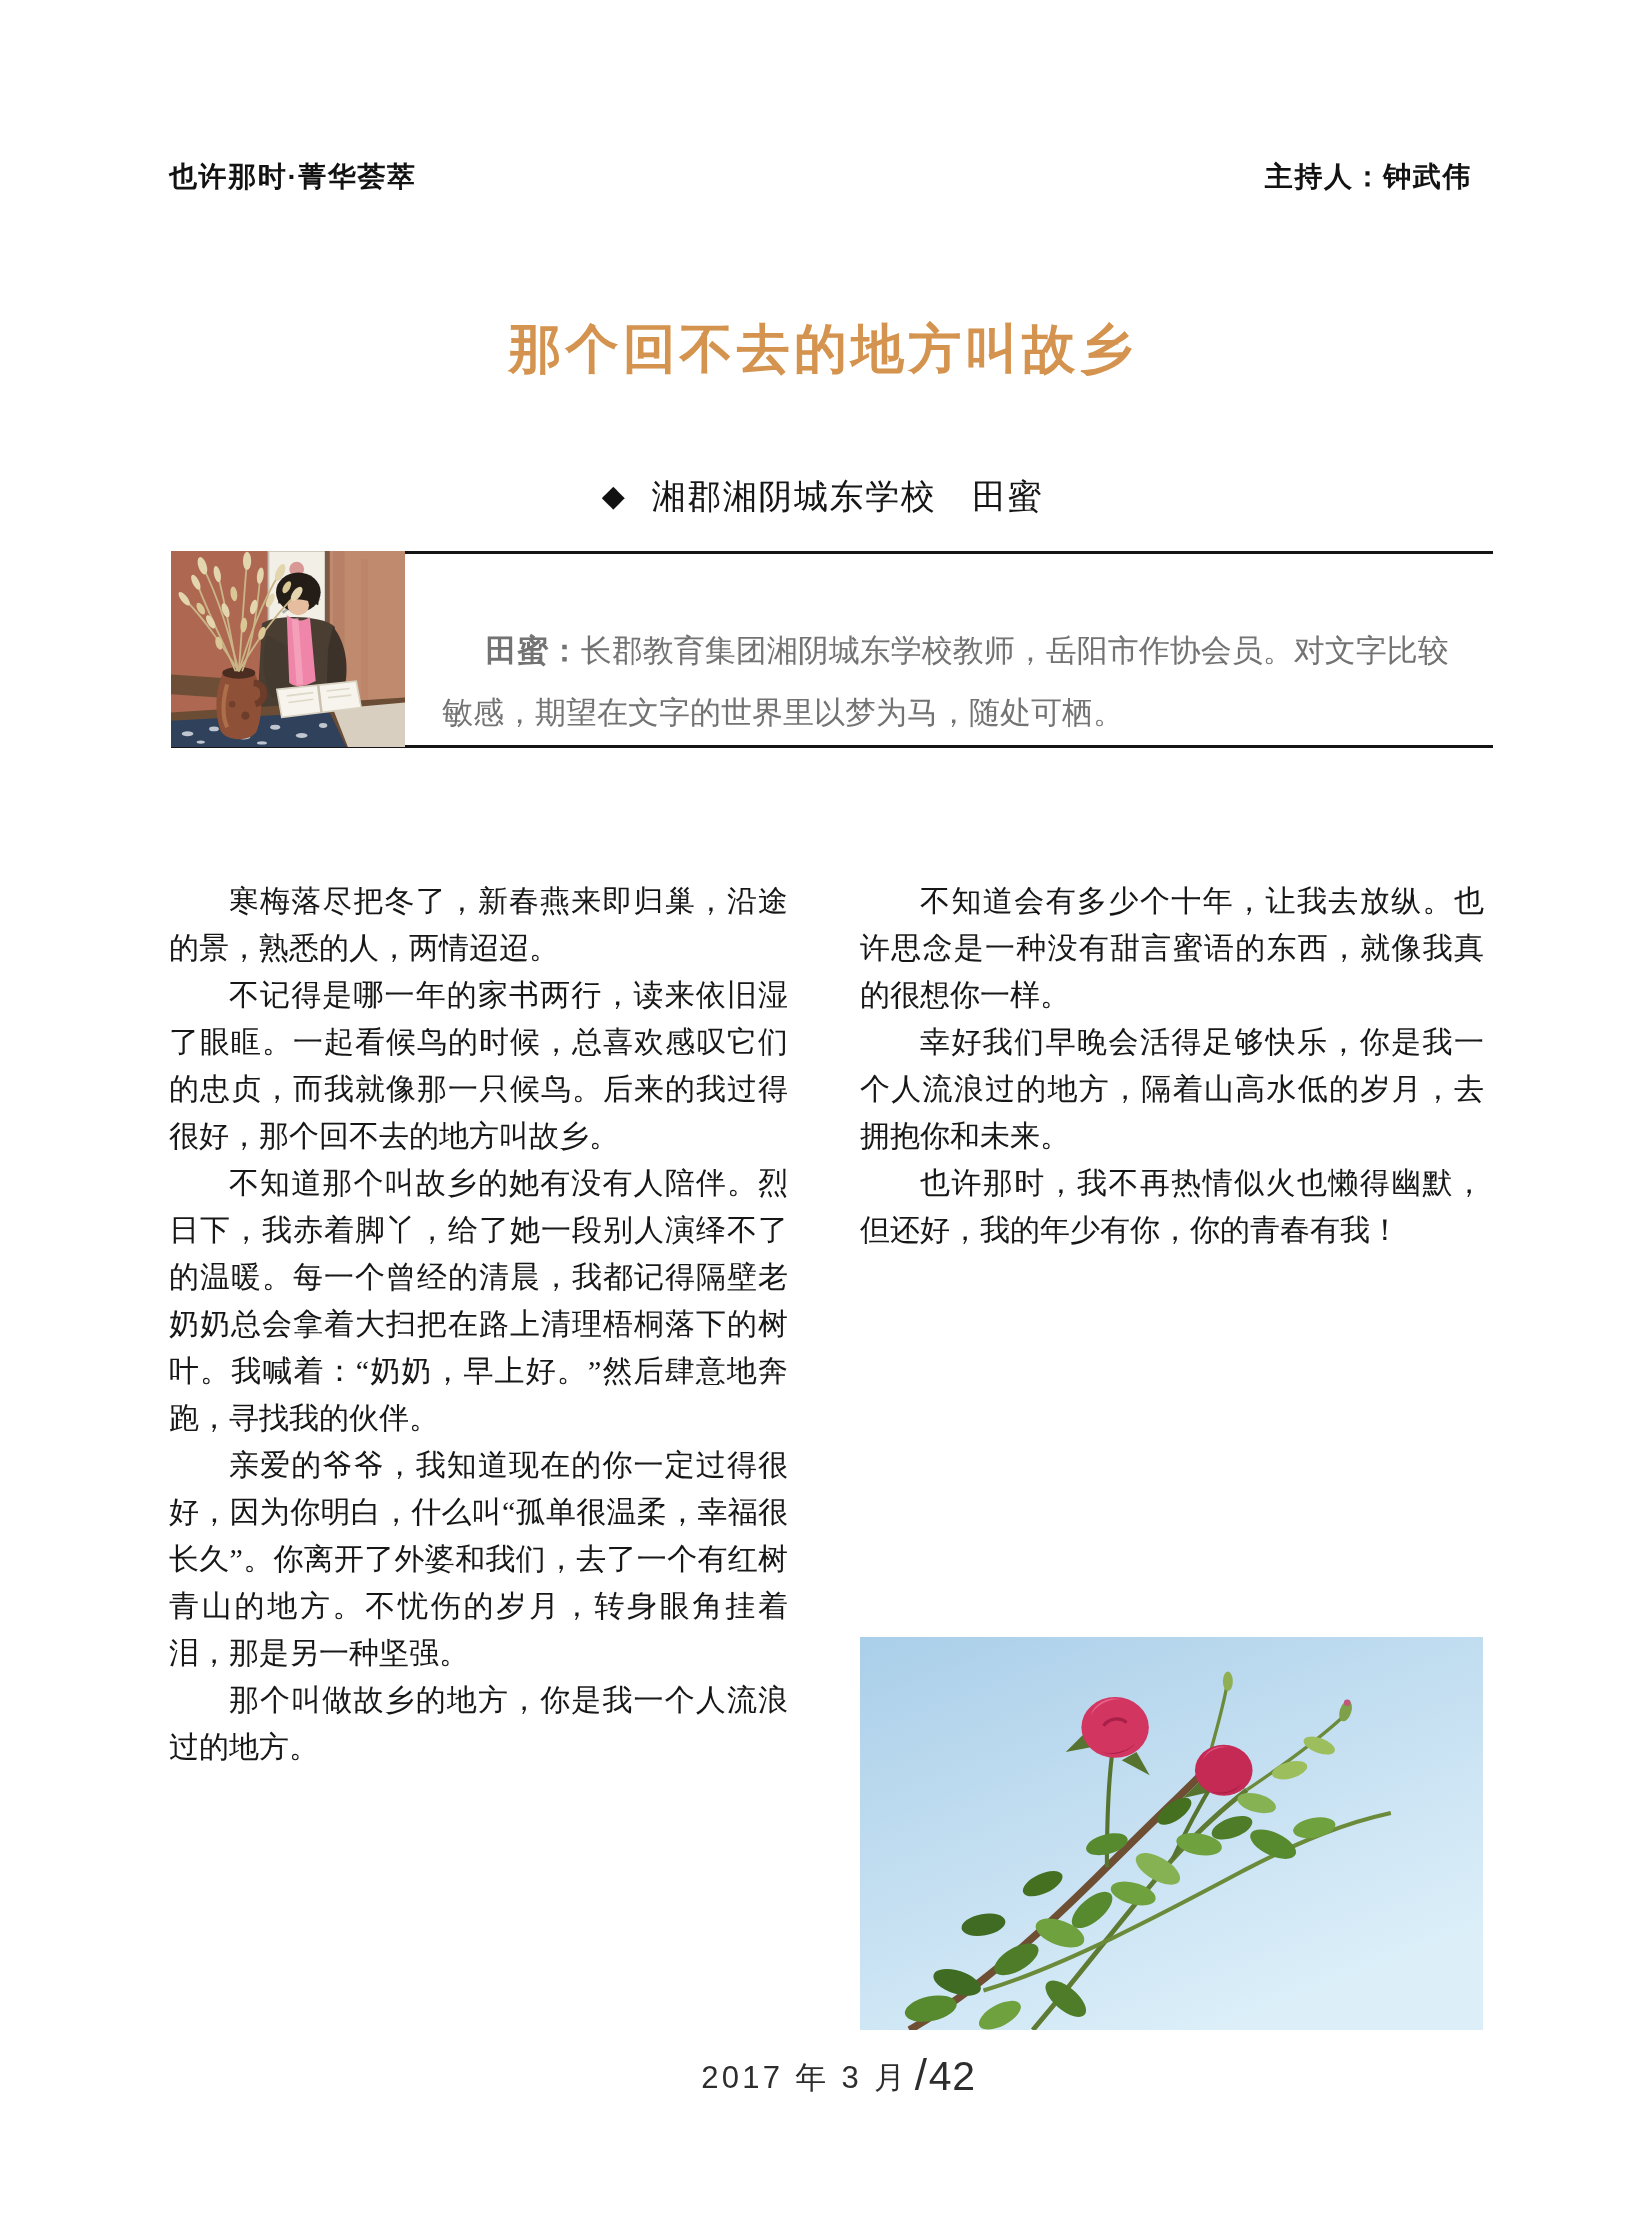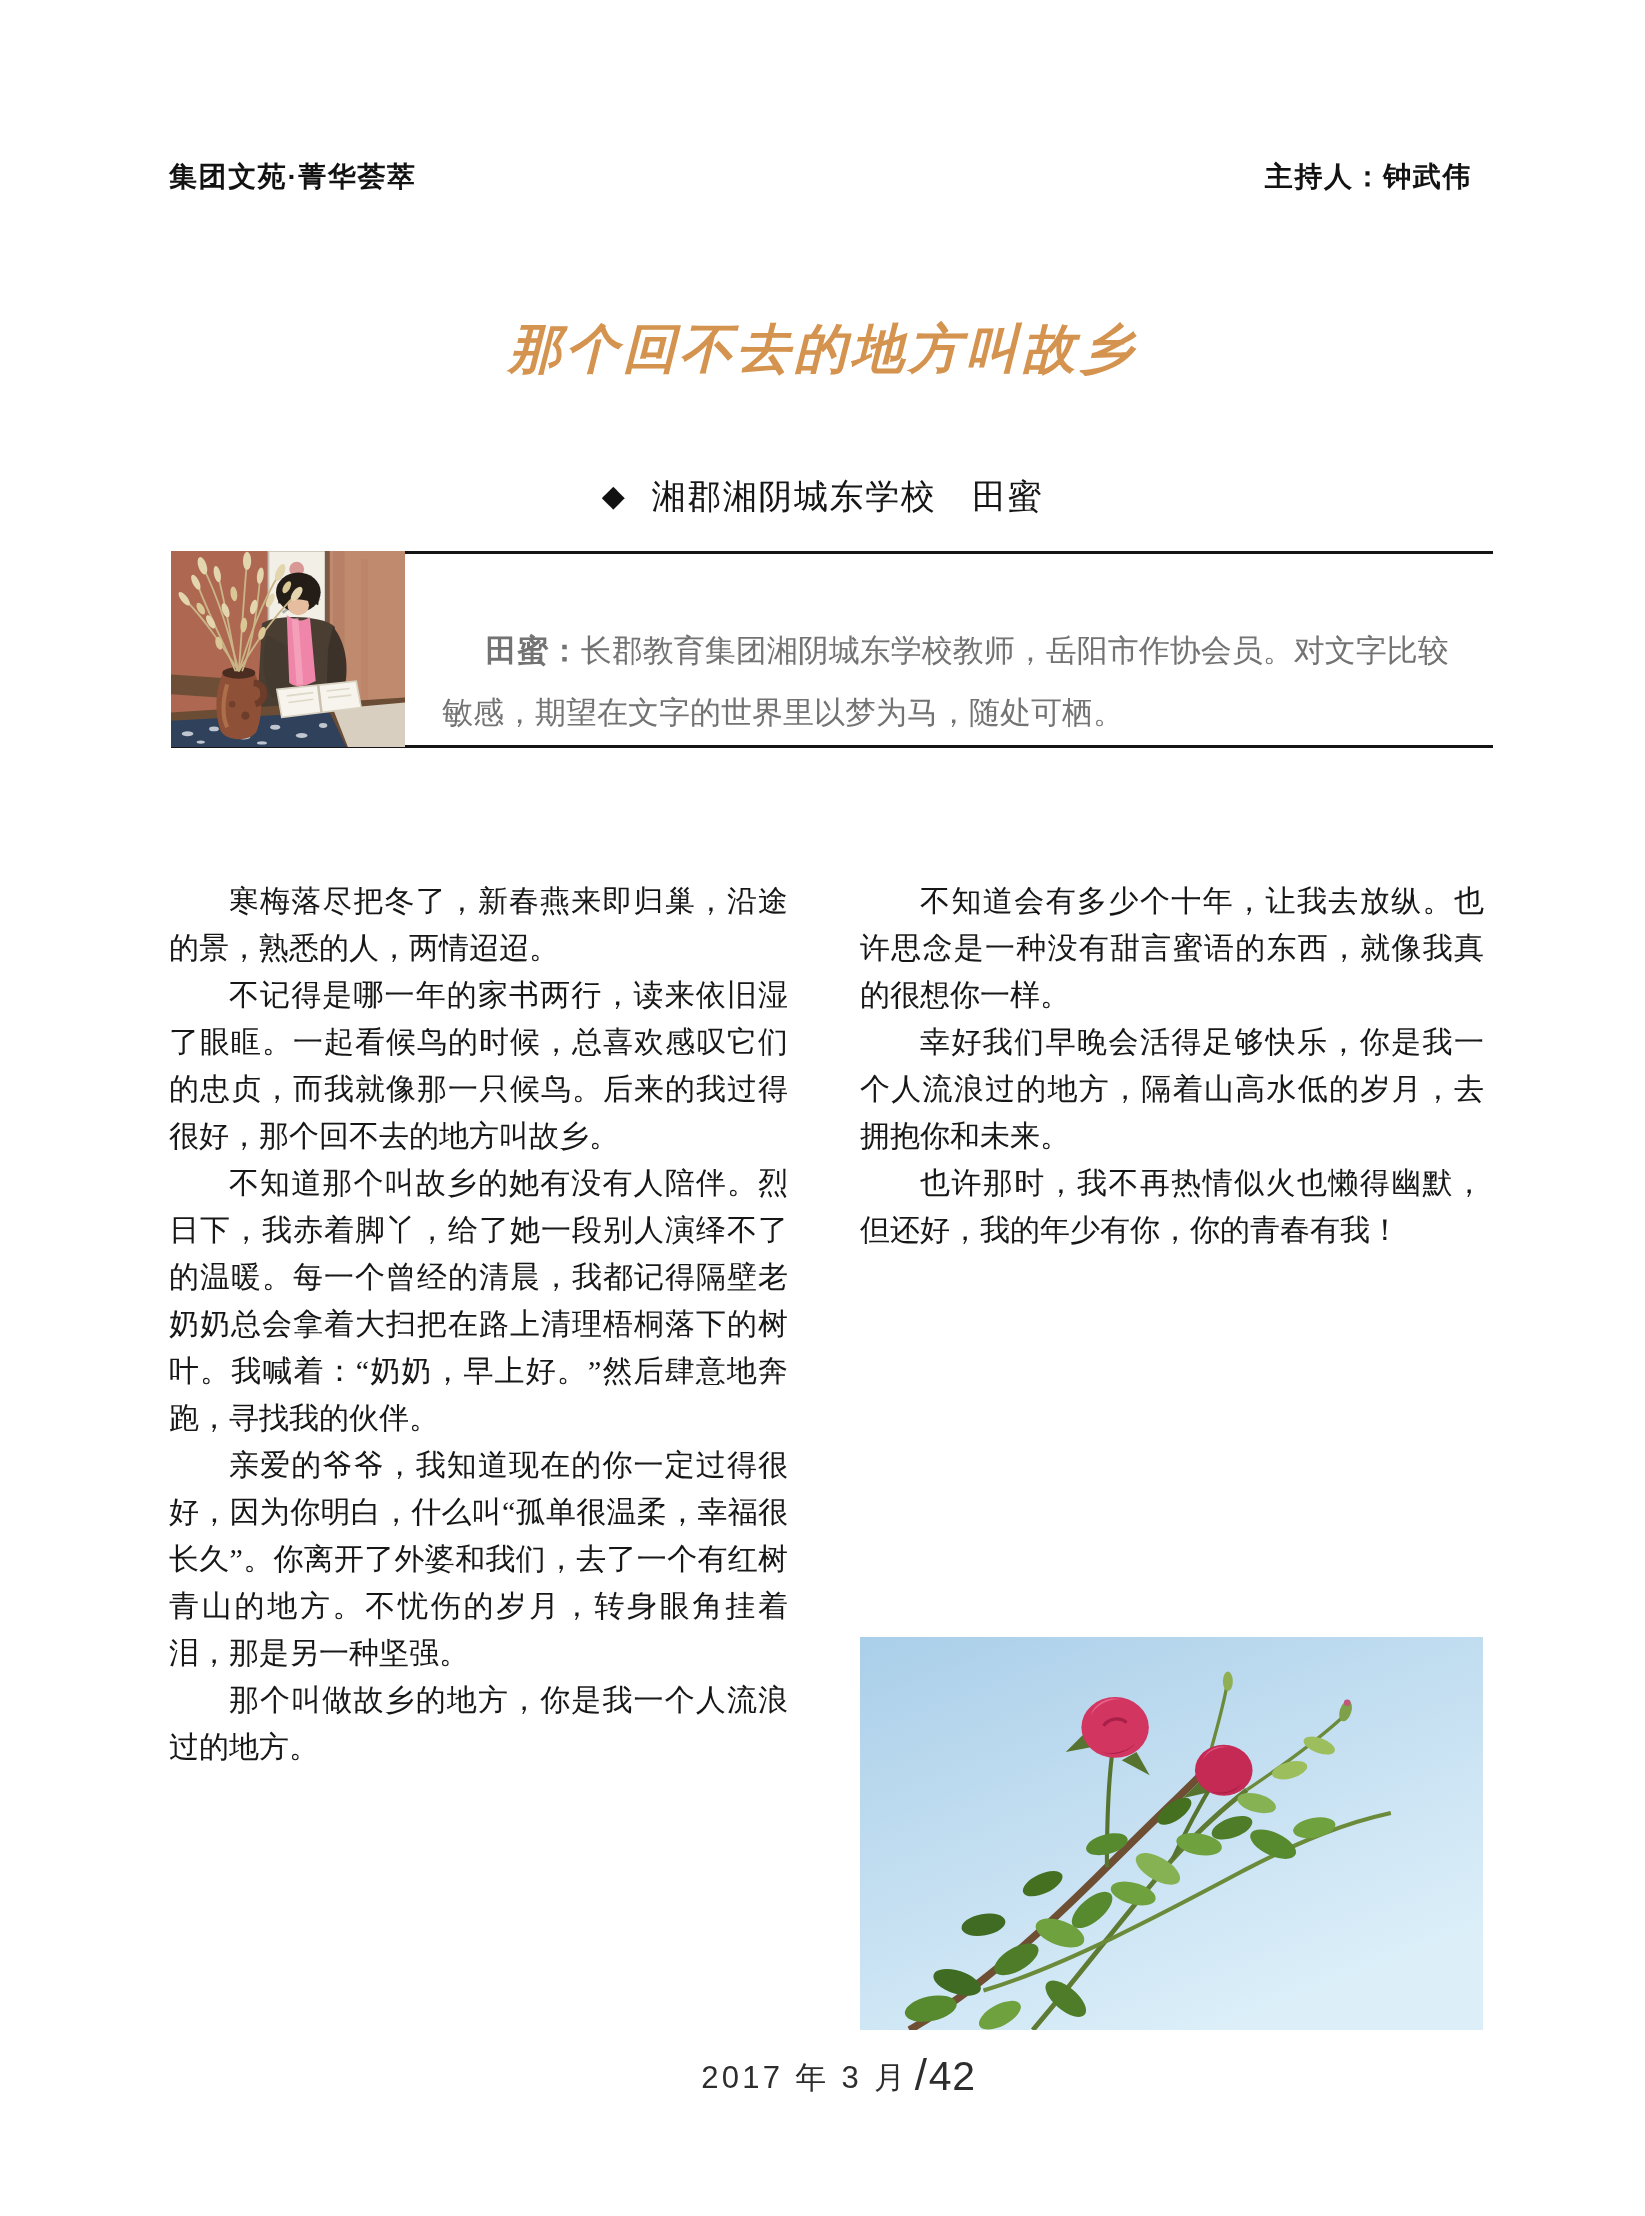--- a/index.html
+++ b/index.html
@@ -10,21 +10,20 @@
   .hdr{
     position:absolute;top:158px;font-family:"Liberation Sans","DejaVu Sans",sans-serif;
     font-weight:bold;font-size:28px;color:#121212;letter-spacing:1.6px;
   }
   .hdr-left{left:169px;}
   .hdr-right{right:173px;}
   .article-title{
     position:absolute;top:314px;left:0;width:100%;text-align:center;
     font-weight:bold;font-size:53px;letter-spacing:4.1px;color:#D4934E;
     font-family:"Liberation Serif","DejaVu Serif",serif;
-    font-style:italic;
   }
   .byline{
     position:absolute;top:446px;left:0;width:100%;text-align:center;
     font-size:34px;color:#161616;letter-spacing:1.6px;margin-top:28px;
   }
   .byline .diamond{font-size:30px;color:#111;margin-right:25px;vertical-align:1.6px;}
   .bio-box{
     position:absolute;left:171px;top:551px;width:1322px;height:197px;
     border-top:3.3px solid #151515;border-bottom:3.3px solid #151515;box-sizing:border-box;
   }
@@ -48,21 +47,21 @@
   }
   .footer .f-date{font-size:31px;letter-spacing:3.3px;vertical-align:2.5px;}
   .footer .f-slash{font-size:44px;font-weight:300;margin:0 1.6px 0 6.6px;}
   .footer .f-num{font-size:41px;letter-spacing:0.8px;}
 </style>
 </head>
 <body>
 
 <div class="page">
 
-  <div class="hdr hdr-left">集团文苑·菁华荟萃</div>
+  <div class="hdr hdr-left">也许那时·菁华荟萃</div>
   <div class="hdr hdr-right">主持人：钟武伟</div>
 
   <div class="article-title">那个回不去的地方叫故乡</div>
 
   <div class="byline">
     <span class="diamond">◆</span><span>湘郡湘阴城东学校　田蜜</span>
   </div>
 
   <div class="bio-box"></div>
 

